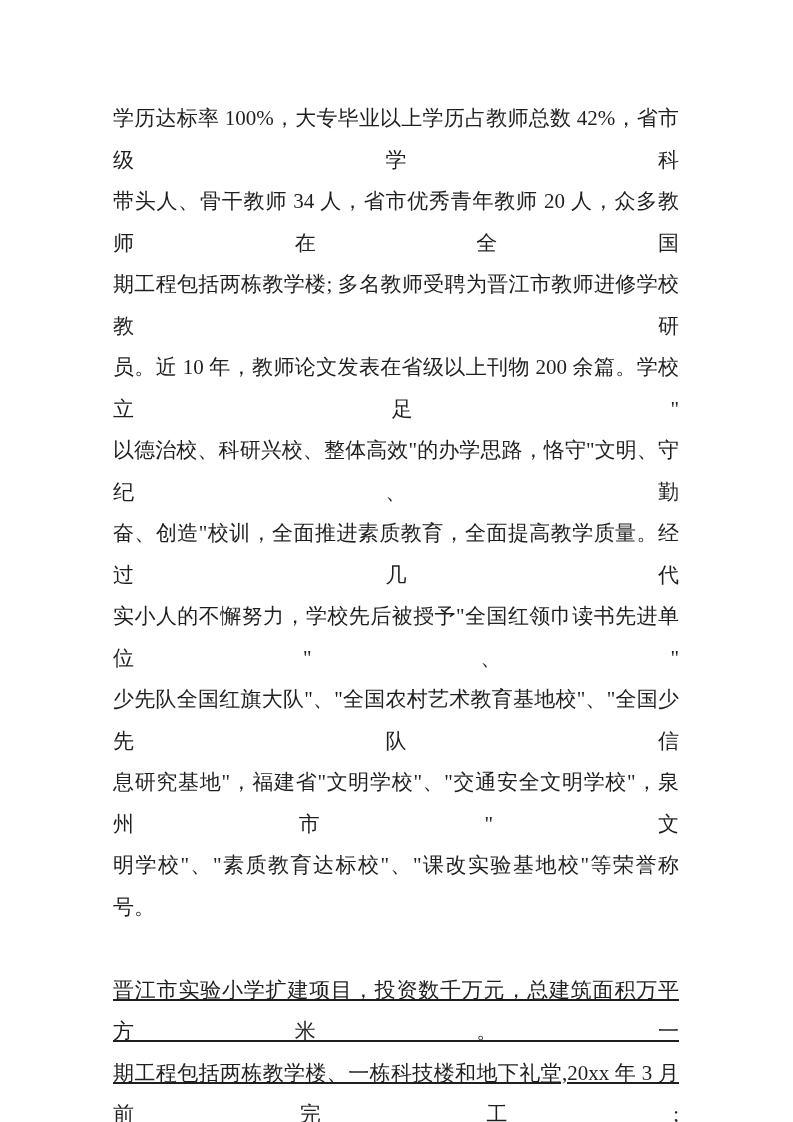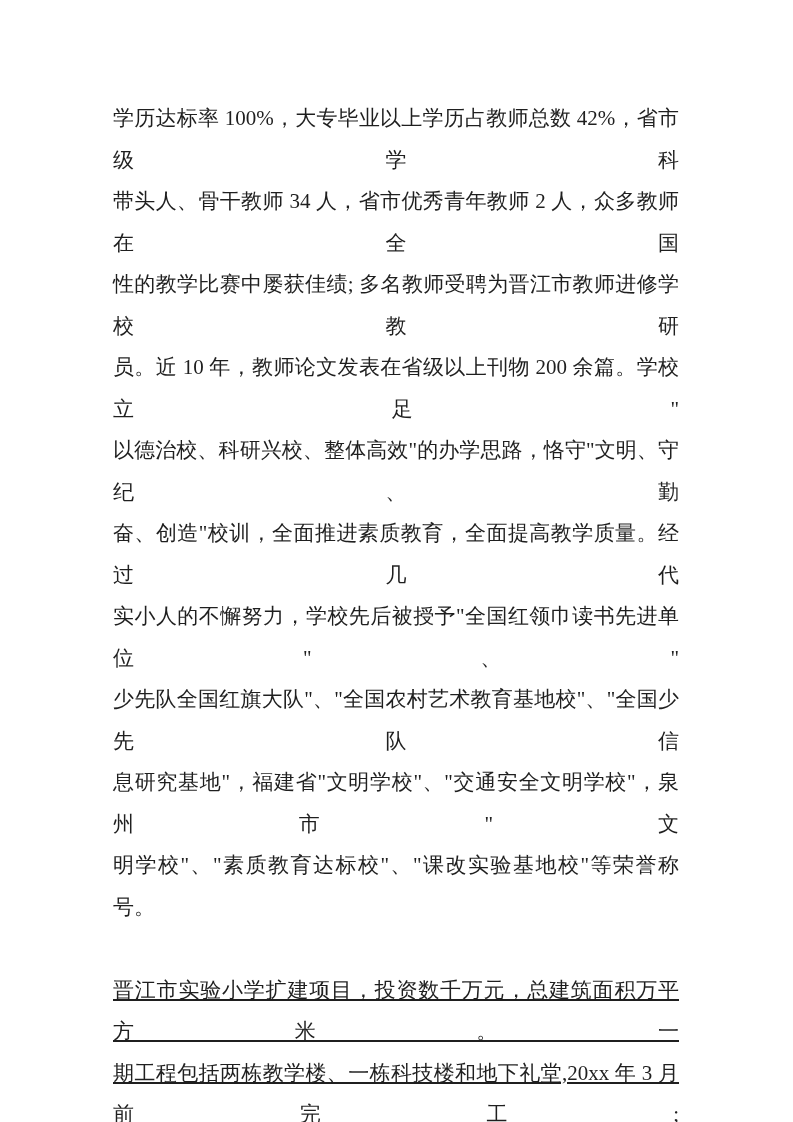--- a/index.html
+++ b/index.html
@@ -45,22 +45,22 @@
   }
 </style>
 </head>
 <body>
 
 <div class="page">
   <div class="doc-content">
 
     <div class="para">
       <div class="line">学历达标率 100%，大专毕业以上学历占教师总数 42%，省市级学科</div>
-      <div class="line">带头人、骨干教师 34 人，省市优秀青年教师 2 人，众多教师在全国</div>
-      <div class="line">性的教学比赛中屡获佳绩; 多名教师受聘为晋江市教师进修学校教研</div>
+      <div class="line">带头人、骨干教师 34 人，省市优秀青年教师 20 人，众多教师在全国</div>
+      <div class="line">期工程包括两栋教学楼; 多名教师受聘为晋江市教师进修学校教研</div>
       <div class="line">员。近 10 年，教师论文发表在省级以上刊物 200 余篇。学校立足"</div>
       <div class="line">以德治校、科研兴校、整体高效"的办学思路，恪守"文明、守纪、勤</div>
       <div class="line">奋、创造"校训，全面推进素质教育，全面提高教学质量。经过几代</div>
       <div class="line">实小人的不懈努力，学校先后被授予"全国红领巾读书先进单位"、"</div>
       <div class="line">少先队全国红旗大队"、"全国农村艺术教育基地校"、"全国少先队信</div>
       <div class="line">息研究基地"，福建省"文明学校"、"交通安全文明学校"，泉州市"文</div>
       <div class="line last">明学校"、"素质教育达标校"、"课改实验基地校"等荣誉称号。</div>
     </div>
 
     <div class="para">

